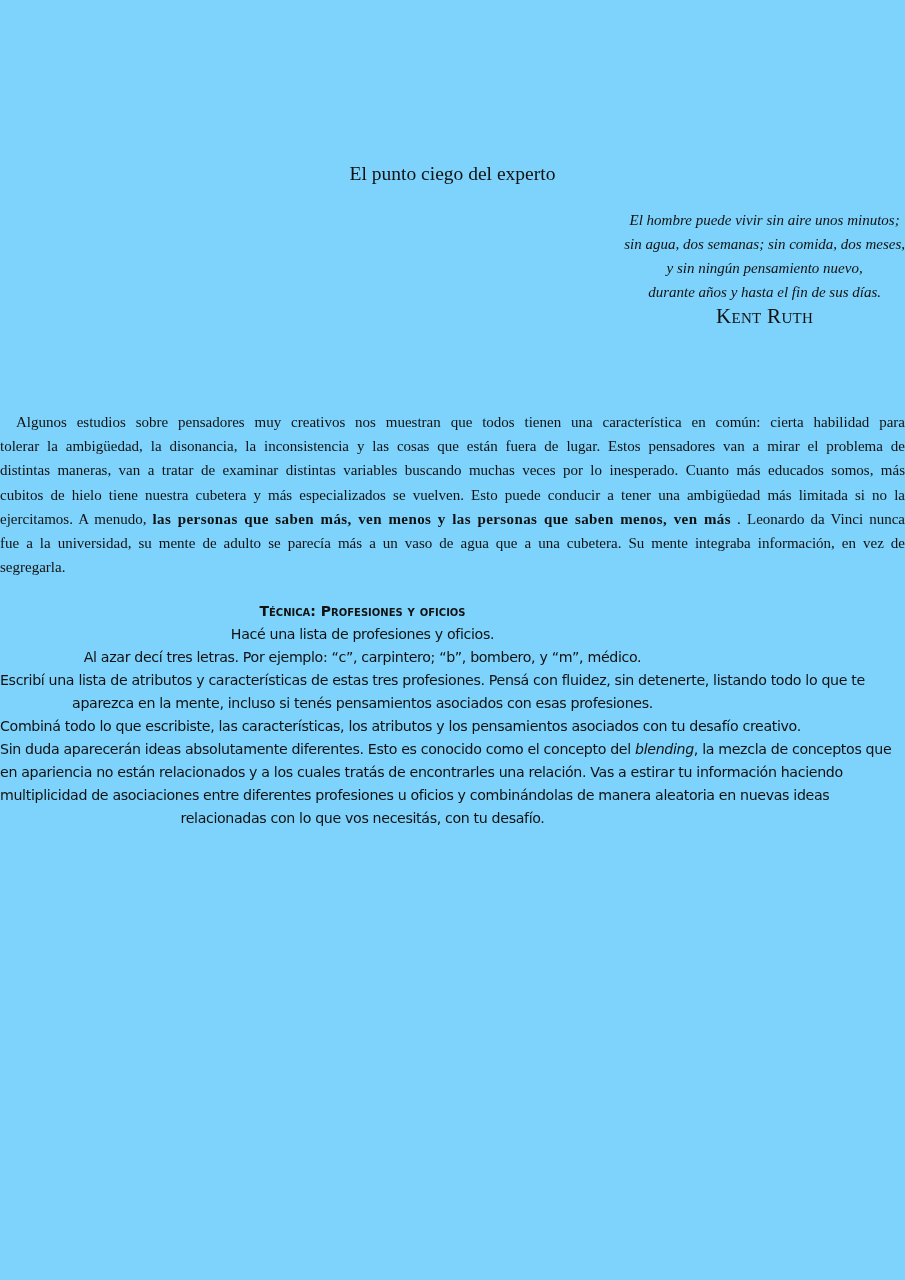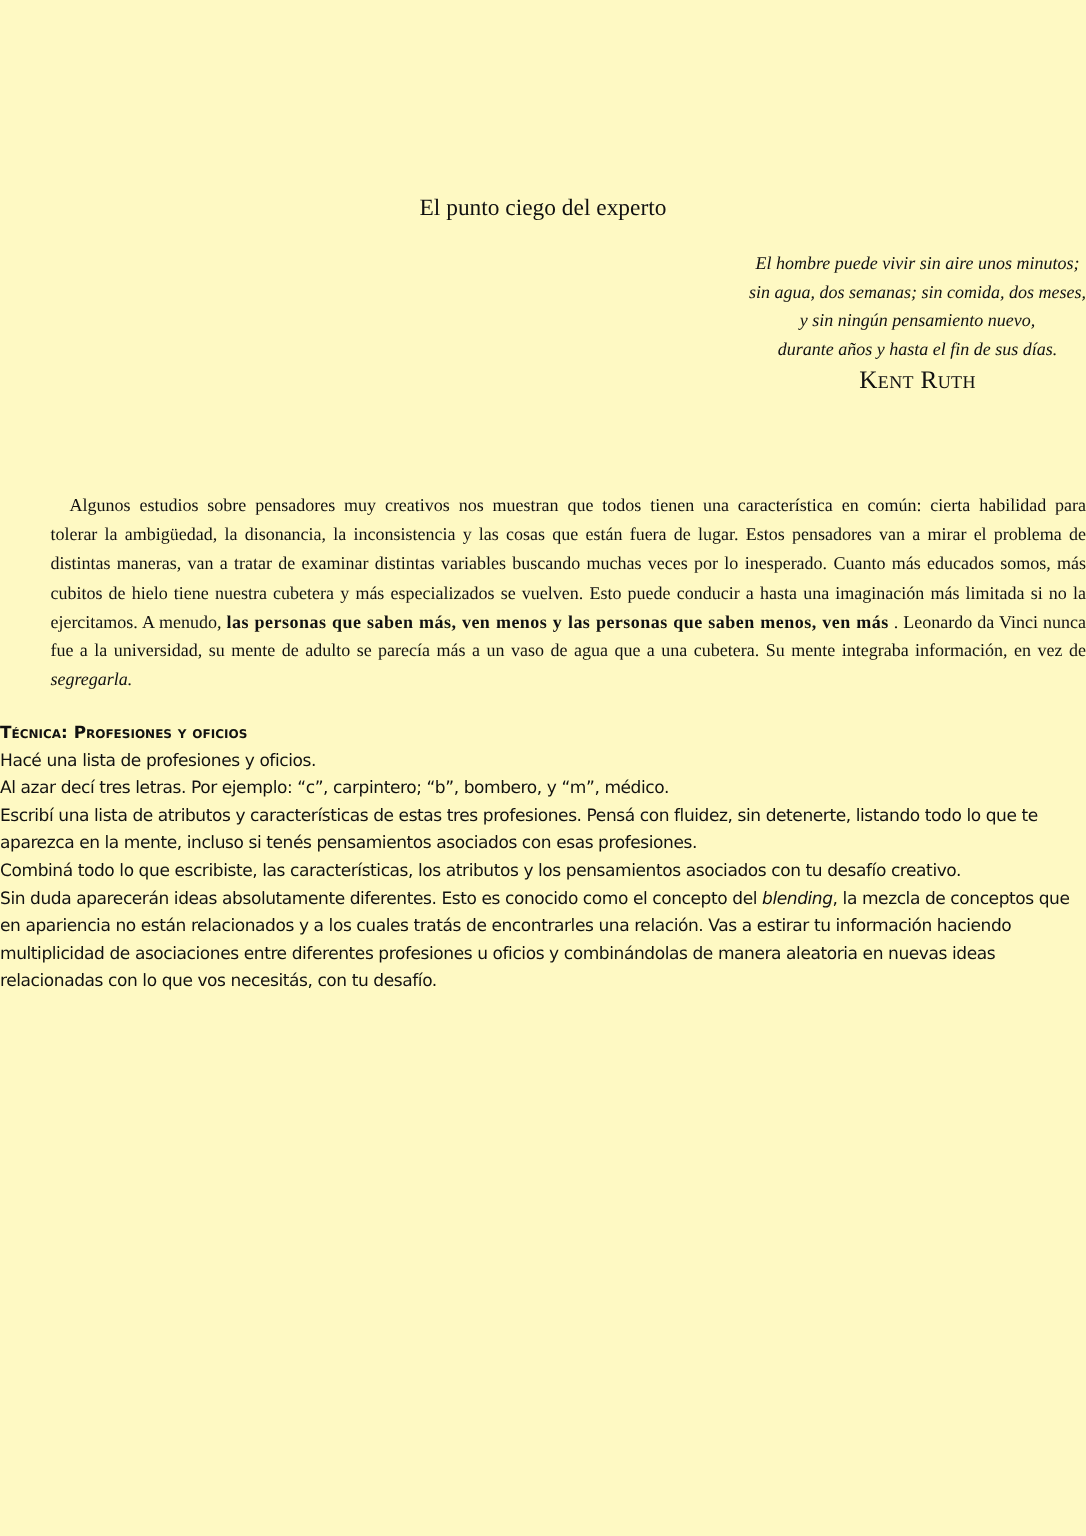--- a/index.html
+++ b/index.html
@@ -12,21 +12,21 @@
       height: 1280px;
       position: relative;
       overflow: hidden;
       color: #111111;
     }
     .page {
       position: absolute;
       left: 0; top: 0;
       width: 905px;
       height: 1280px;
-      background: #fef9c3;
+      background: #7dd3fc;
     }
     .serif {
       font-family: "Liberation Serif", "DejaVu Serif", serif;
     }
     .sans {
       font-family: "DejaVu Sans", "Liberation Sans", sans-serif;
     }
     .title {
       position: absolute;
       left: 0;
@@ -65,42 +65,41 @@
       width: 905px;
       font-size: 15px;
       line-height: 24.2px;
       color: #111;
     }
     .body-para .line {
       display: block;
       white-space: nowrap;
       text-align: justify;
       text-align-last: justify;
-      padding-left: 42px;
     }
     .body-para .line.first {
       text-indent: 16px;
     }
     .body-para .line.last {
       text-align-last: left;
-      font-style: italic;
     }
     .body-para b {
       font-weight: bold;
       letter-spacing: 0.4px;
     }
     .technique {
       position: absolute;
       left: 0;
       top: 600px;
       width: 725px;
       font-size: 14.2px;
       line-height: 23px;
       color: #111;
       letter-spacing: -0.35px;
+      text-align: center;
     }
     .technique .heading {
       display: block;
       font-weight: bold;
       font-variant: small-caps;
       font-size: 14px;
       letter-spacing: 0px;
     }
     .technique .line {
       display: block;
@@ -122,21 +121,21 @@
     <span class="line">sin agua, dos semanas; sin comida, dos meses,</span>
     <span class="line">y sin ningún pensamiento nuevo,</span>
     <span class="line">durante años y hasta el fin de sus días.</span>
     <span class="author">Kent Ruth</span>
   </div>
 
   <div class="body-para serif">
     <span class="line first">Algunos estudios sobre pensadores muy creativos nos muestran que todos tienen una característica en común: cierta habilidad para</span>
     <span class="line">tolerar la ambigüedad, la disonancia, la inconsistencia y las cosas que están fuera de lugar. Estos pensadores van a mirar el problema de</span>
     <span class="line">distintas maneras, van a tratar de examinar distintas variables buscando muchas veces por lo inesperado. Cuanto más educados somos, más</span>
-    <span class="line">cubitos de hielo tiene nuestra cubetera y más especializados se vuelven. Esto puede conducir a hasta una imaginación más limitada si no la</span>
+    <span class="line">cubitos de hielo tiene nuestra cubetera y más especializados se vuelven. Esto puede conducir a tener una ambigüedad más limitada si no la</span>
     <span class="line"><span>ejercitamos. A menudo,</span> <b>las personas que saben más, ven menos y las personas que saben menos, ven más</b> <span>. Leonardo da Vinci nunca</span></span>
     <span class="line">fue a la universidad, su mente de adulto se parecía más a un vaso de agua que a una cubetera. Su mente integraba información, en vez de</span>
     <span class="line last">segregarla.</span>
   </div>
 
   <div class="technique sans">
     <span class="heading">Técnica: Profesiones y oficios</span>
     <span class="line">Hacé una lista de profesiones y oficios.</span>
     <span class="line">Al azar decí tres letras. Por ejemplo: “c”, carpintero; “b”, bombero, y “m”, médico.</span>
     <span class="line">Escribí una lista de atributos y características de estas tres profesiones. Pensá con fluidez, sin detenerte, listando todo lo que te</span>

